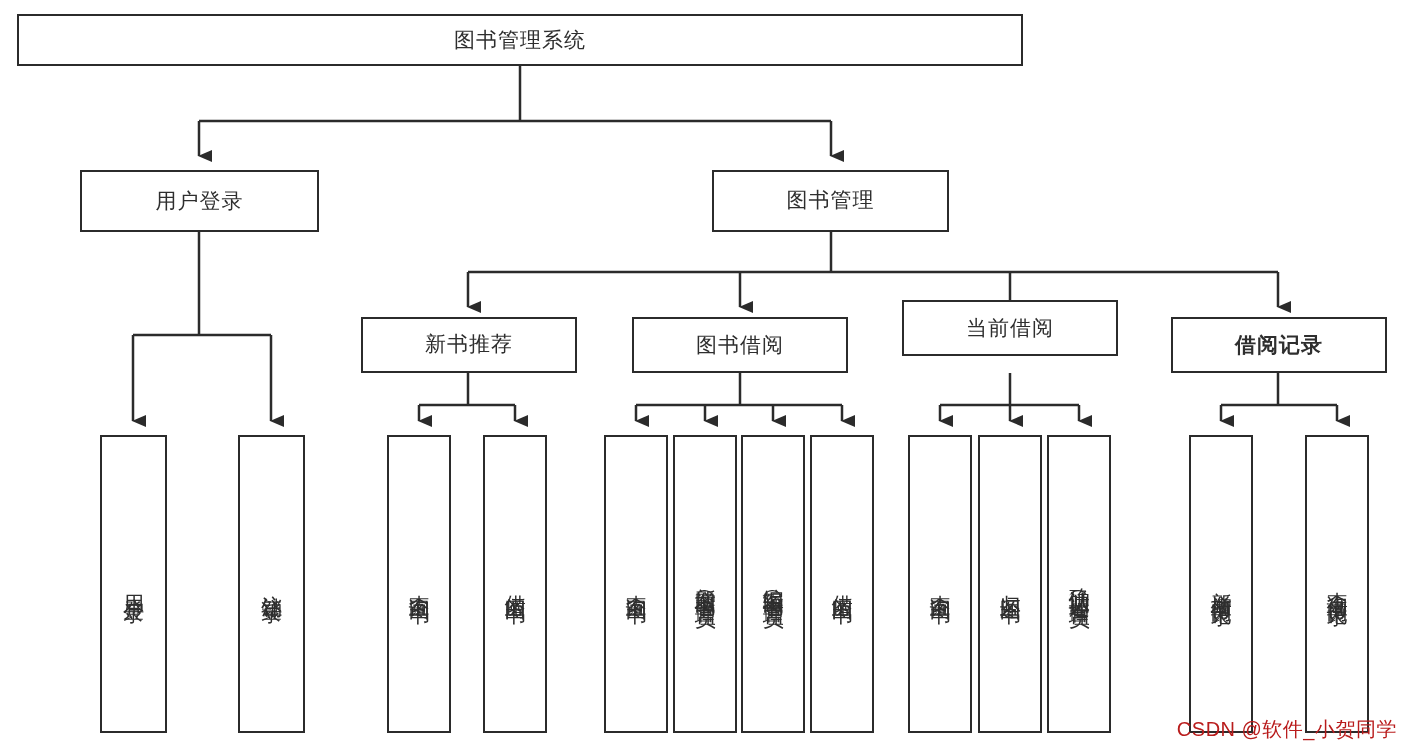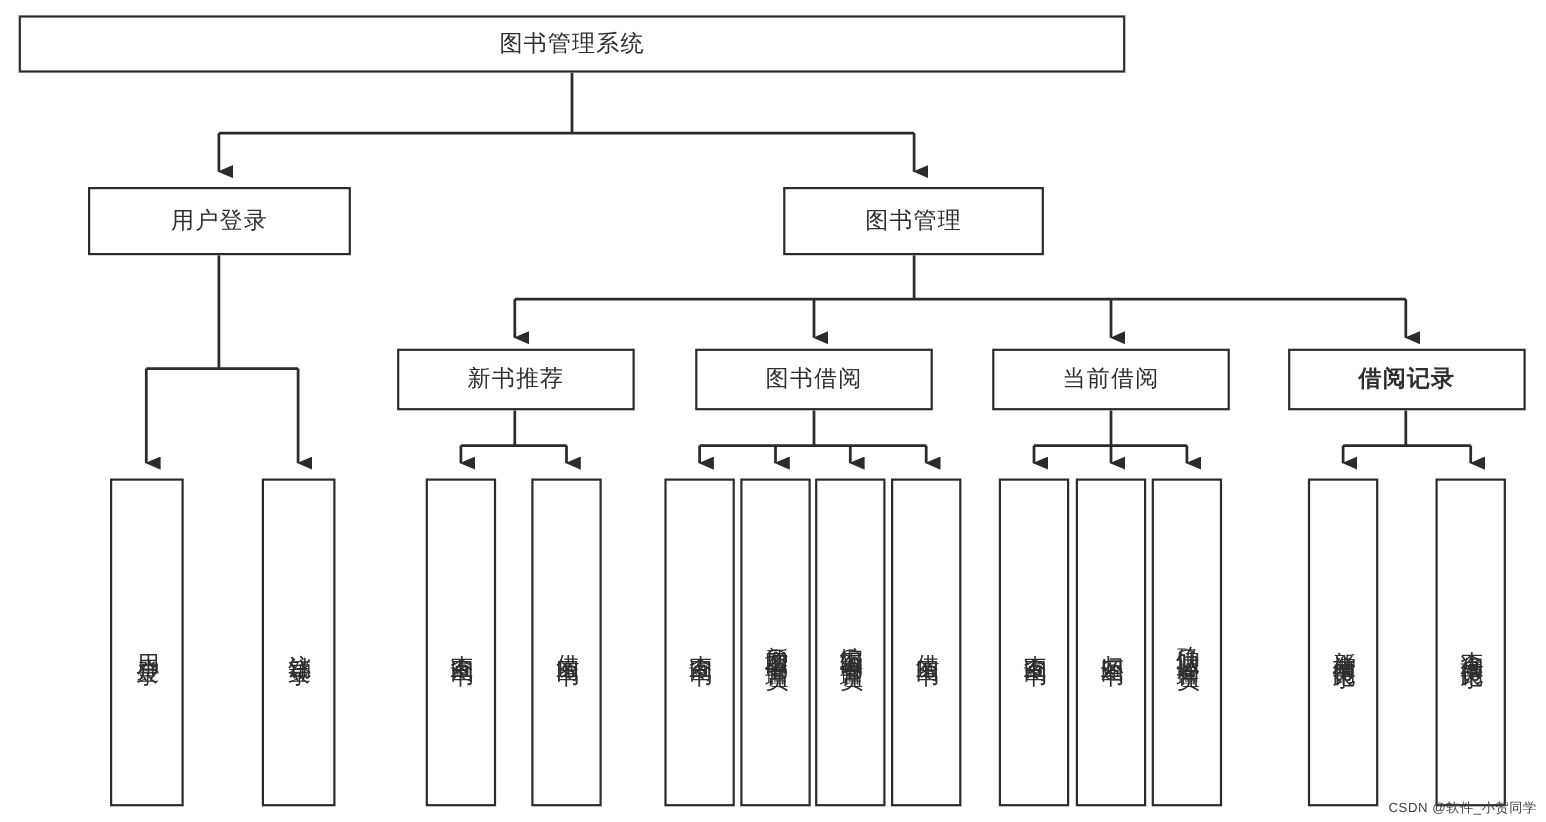--- a/index.html
+++ b/index.html
@@ -55,22 +55,22 @@
     display: block;
     max-height: 100%;
   }
   .root-node {
     font-size: 22px;
   }
   .watermark {
     position: absolute;
     right: 8px;
     bottom: 4px;
-    font-size: 12px;
-    color: #404040;
+    font-size: 20px;
+    color: #b91c1c;
     z-index: 6;
     white-space: nowrap;
     letter-spacing: 0.5px;
   }
 </style>
 </head>
 <body>
 
 <div id="canvas">
 
@@ -134,21 +134,21 @@
   <div class="node horiz" style="left:712px; top:170px; width:237px; height:62px;font-family:Liberation Serif, serif;">
     <span>图书管理</span>
   </div>
 
   <div class="node horiz" style="left:361px; top:317px; width:216px; height:56px;font-family:Liberation Serif, serif;">
     <span>新书推荐</span>
   </div>
   <div class="node horiz" style="left:632px; top:317px; width:216px; height:56px;">
     <span>图书借阅</span>
   </div>
-  <div class="node horiz" style="left:902px; top:317px; width:216px; height:56px;text-align:right;">
+  <div class="node horiz" style="left:902px; top:300px; width:216px; height:56px;text-align:right;">
     <span>当前借阅</span>
   </div>
   <div class="node horiz" style="left:1171px; top:317px; width:216px; height:56px;font-weight:bold;">
     <span>借阅记录</span>
   </div>
 
   <div class="node vert" style="left:100px; top:435px; width:67px; height:298px;">
     <span class="vtext">用户登录</span>
   </div>
   <div class="node vert" style="left:238px; top:435px; width:67px; height:298px;">

